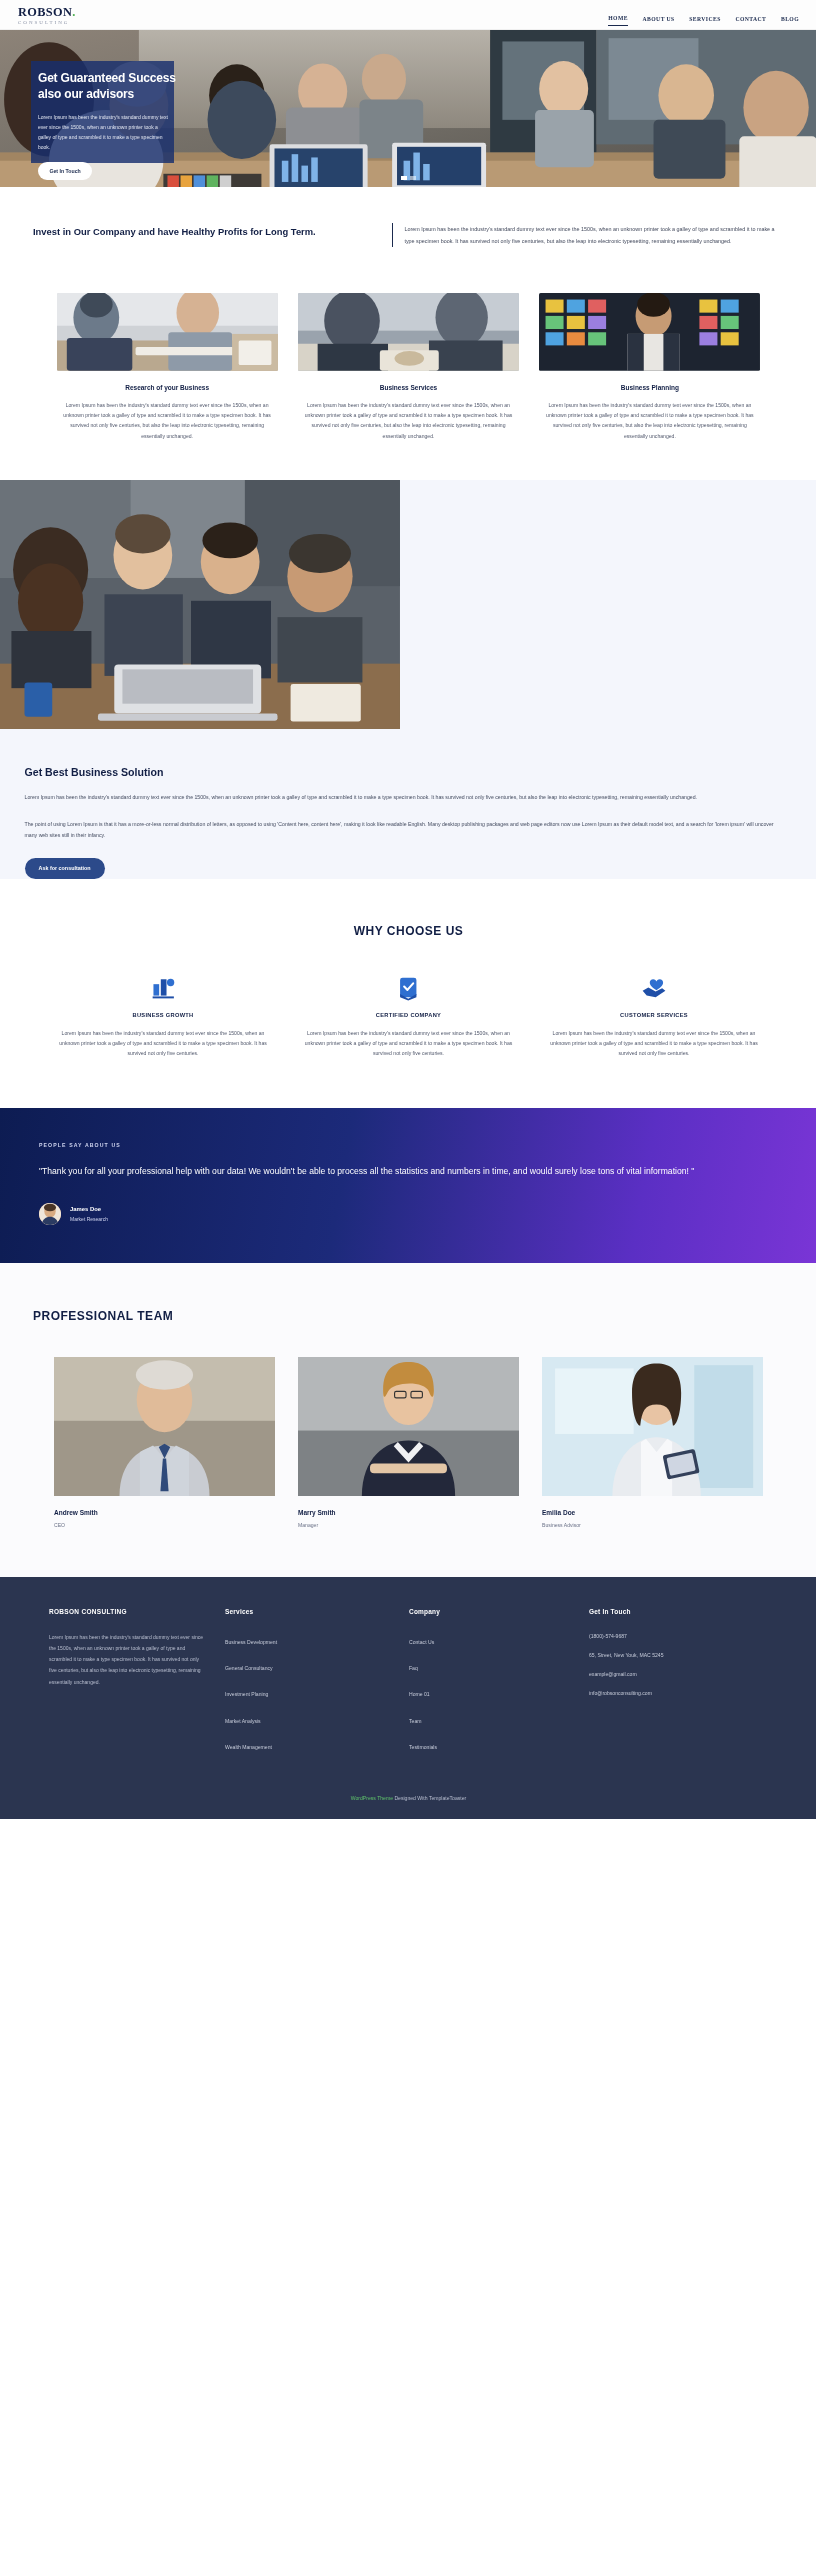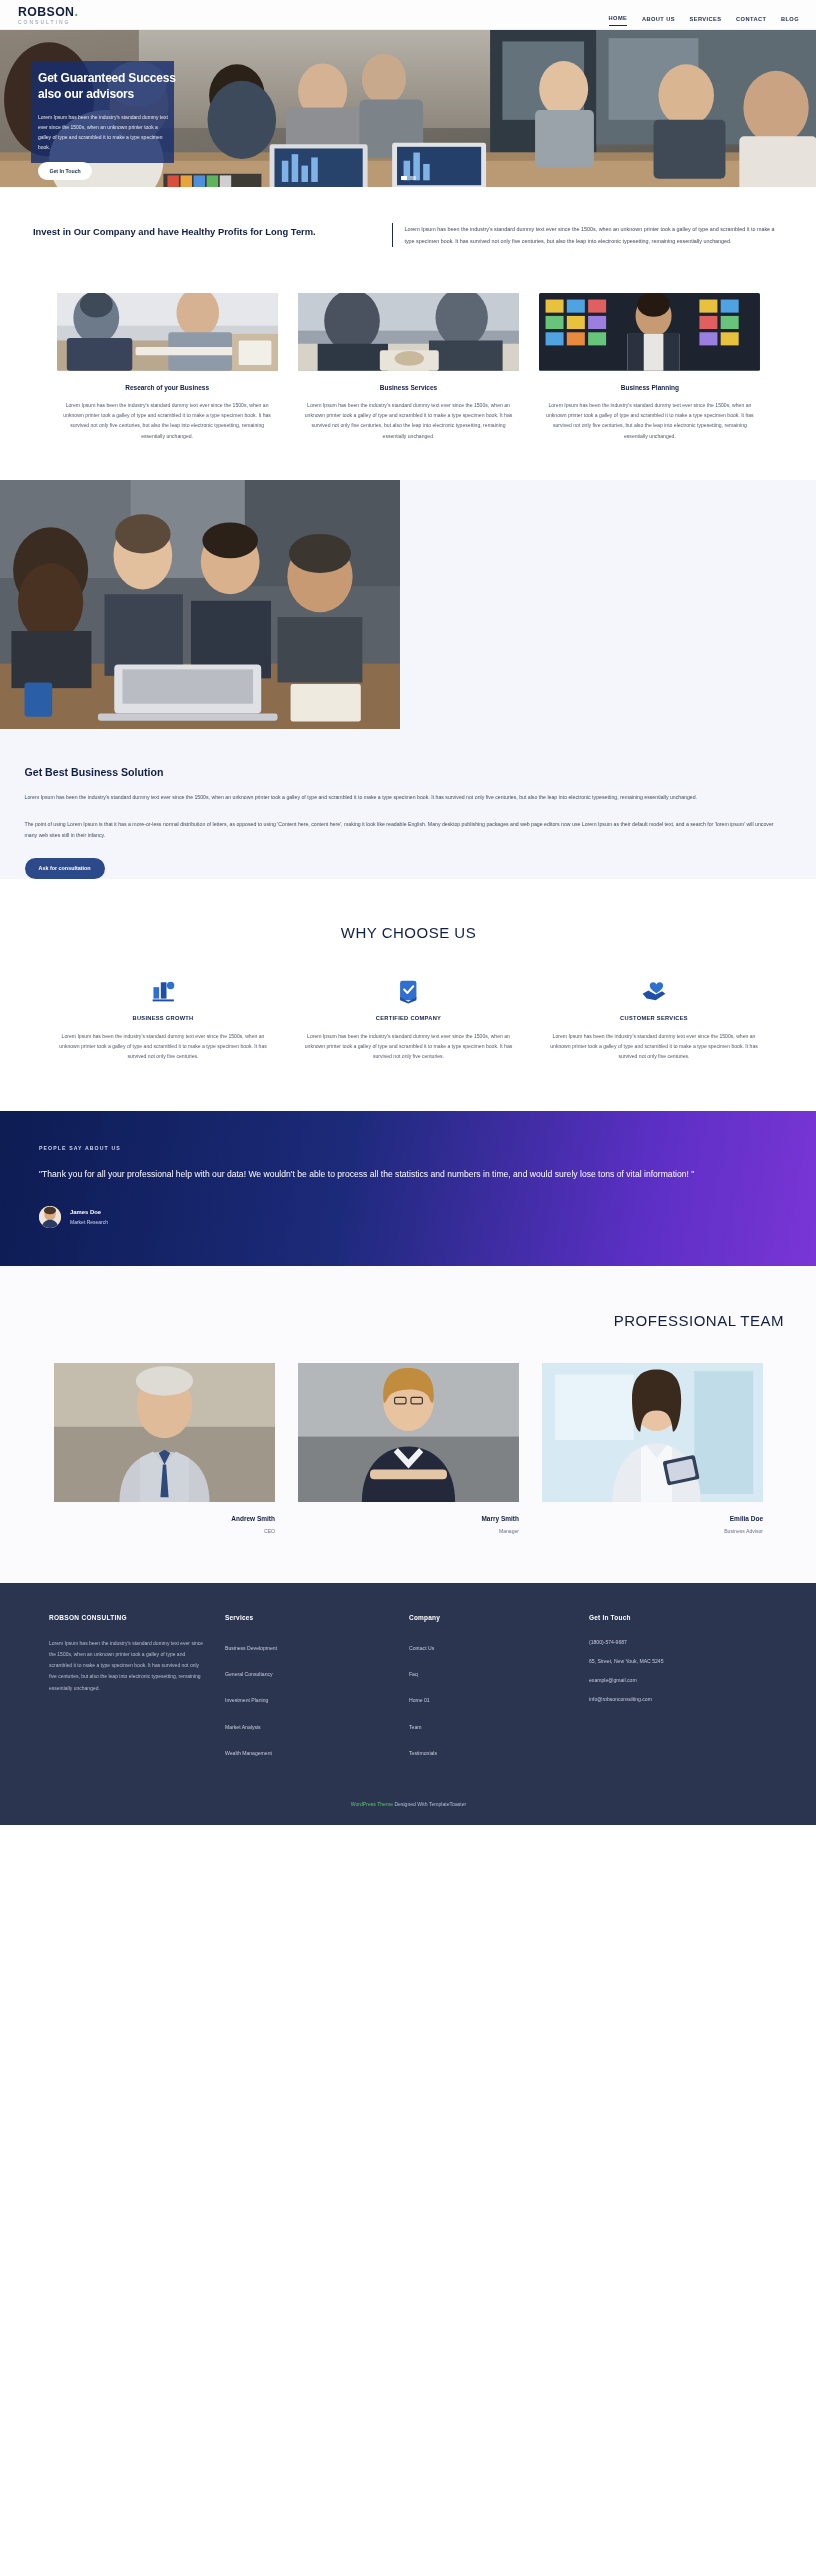--- a/index.html
+++ b/index.html
@@ -13,20 +13,21 @@
 
   
   .header {
     height:30px;
     background:#fdfdfd;
     display:flex;
     align-items:center;
     justify-content:space-between;
     padding:0 18px 0 18px;
     border-bottom:0.8px solid #f0f0f0;
+    font-family:Liberation Serif, serif;
   }
   .logo-wrap { display:flex; flex-direction:column; line-height:1; padding-top:1.6px;}
   .logo-main {
     font-size:12.3px; font-weight:bold; letter-spacing:0.4px;
     color:#121f45;
   }
   .logo-dot { color:#4caf50; }
   .logo-sub {
     font-size:5px; letter-spacing:2px; color:#8b93a7;
     margin-top:1.2px; font-weight:normal;
@@ -113,21 +114,21 @@
   }
   .solution-btn {
     margin-top:16.3px; background:#2c4a8a; color:#fff; border:none;
     font-size:5.4px; font-weight:bold; padding:7.4px 14px; border-radius:14.7px;
     cursor:pointer; font-family:"Liberation Sans", sans-serif;
   }
 
   
   .why { padding:45px 33px 49px 33px; text-align:center; background:#fff;}
   .section-title {
-    font-size:15px; font-weight:normal; color:#121f45; letter-spacing:0.5px;
+    font-size:12px; font-weight:bold; color:#121f45; letter-spacing:0.5px;
   }
   .why-row { display:flex; gap:24.5px; margin-top:37px; justify-content:center;}
   .why-col { width:221px; text-align:center; }
   .why-icon { height:28px; display:flex; align-items:center; justify-content:center; }
   .why-name {
     margin-top:9.8px; font-size:5.7px; font-weight:bold; color:#121f45; letter-spacing:0.3px;
   }
   .why-text { margin-top:9.8px; font-size:5.1px; line-height:2.0; color:#50576b; }
 
   
@@ -142,21 +143,21 @@
   }
   .testi-person { margin-top:23px; display:flex; align-items:center; gap:9px; }
   .testi-avatar {
     width:22px; height:22px; border-radius:50%; overflow:hidden; flex:none;
     background:#c98f63; position:relative;
   }
   .testi-name { font-size:5.9px; font-weight:bold; }
   .testi-role { font-size:5px; color:#cfd4ef; margin-top:3.3px; }
 
   
-  .team { padding:46px 33px 49px 33px; text-align:right; background:#fbfbfd;}
+  .team { padding:46px 33px 49px 33px; text-align:left; background:#fbfbfd;}
   .team-row { display:flex; gap:23px; margin-top:34px; justify-content:center;}
   .team-card { width:221px; }
   .team-img { width:100%; height:139px; overflow:hidden; position:relative; }
   .team-name { margin-top:13px; font-size:6.5px; font-weight:bold; color:#121f45;}
   .team-role { margin-top:6.5px; font-size:5.1px; color:#6a7187; }
 
   
   .footer { background:#2b3550; color:#d6dae6; padding:31px 49px 0 49px; }
   .footer-row { display:flex; }
   .f-col-1 { width:176px; }

